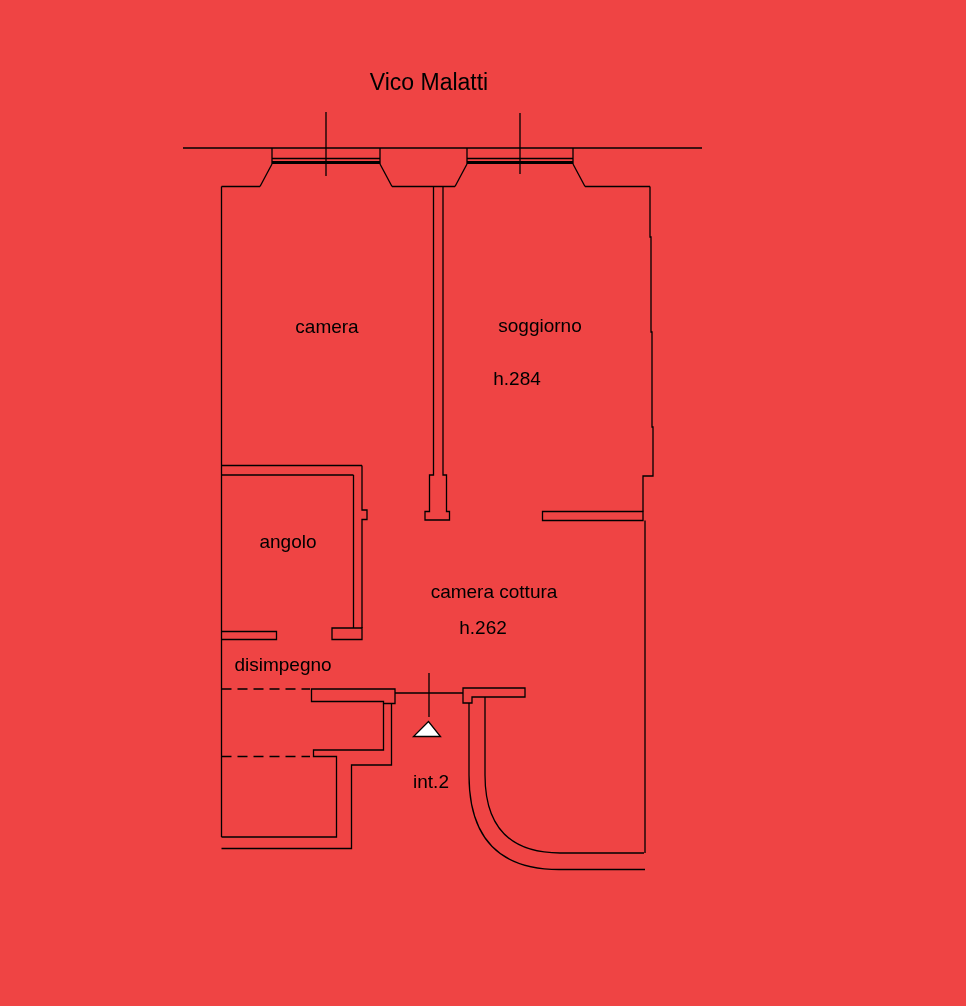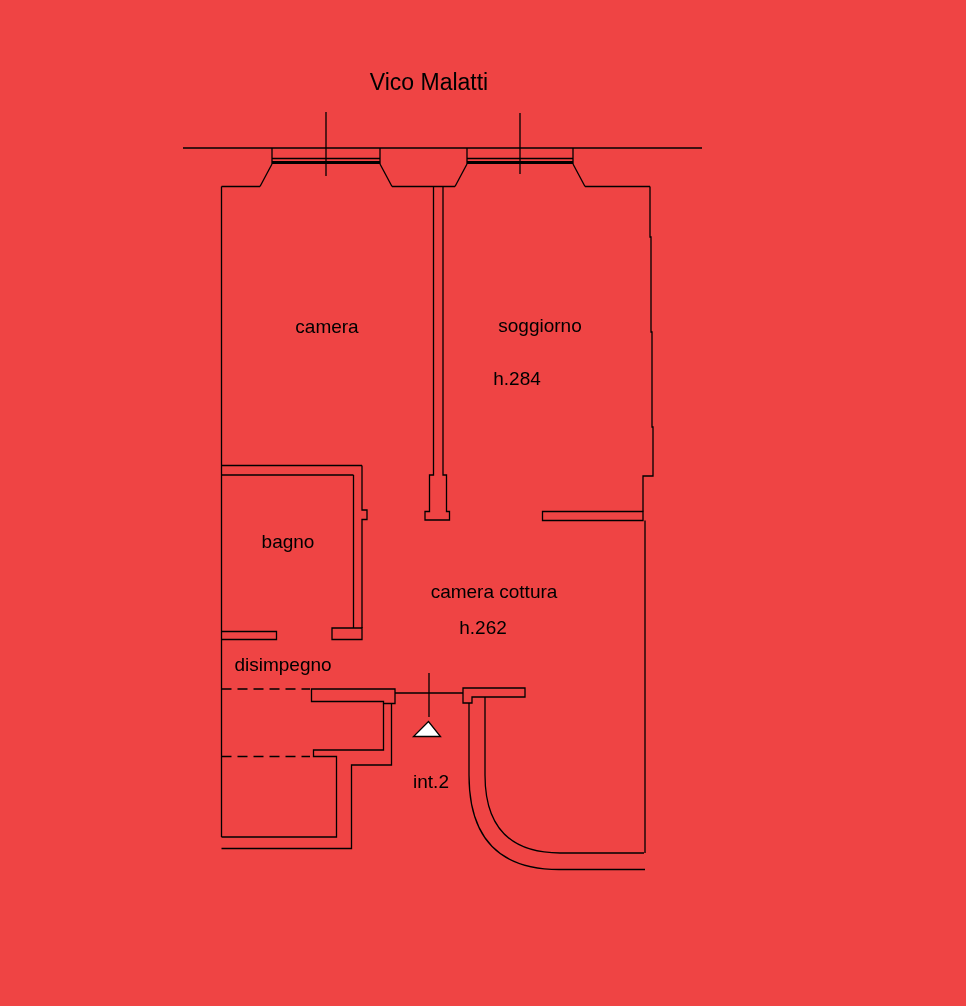--- a/index.html
+++ b/index.html
@@ -139,21 +139,21 @@
   </svg>
 
   <div class="plan-label plan-title" style="left:429px; top:82px;">Vico Malatti</div>
 
   <div class="plan-label" style="left:327px; top:326px;">camera</div>
 
   <div class="plan-label" style="left:540px; top:325px;">soggiorno</div>
 
   <div class="plan-label" style="left:517px; top:378px;">h.284</div>
 
-  <div class="plan-label" style="left:288px; top:541px;">bagno</div>
+  <div class="plan-label" style="left:288px; top:541px;">angolo</div>
 
   <div class="plan-label" style="left:494px; top:591px;">camera cottura</div>
 
   <div class="plan-label" style="left:483px; top:627px;">h.262</div>
 
   <div class="plan-label" style="left:283px; top:664px;">disimpegno</div>
 
   <div class="plan-label" style="left:431px; top:753px;margin-top:28px;">int.2</div>
 
 </div>

